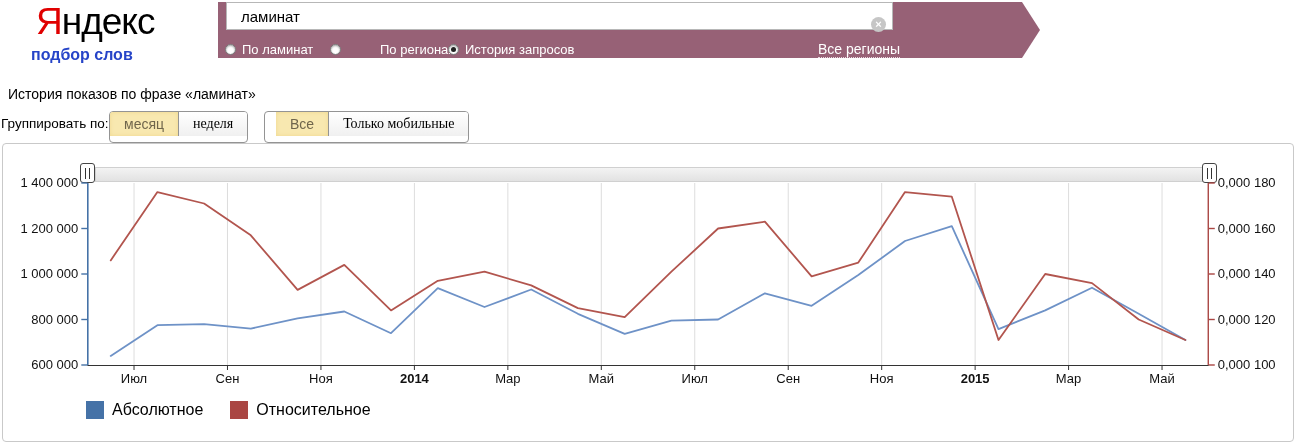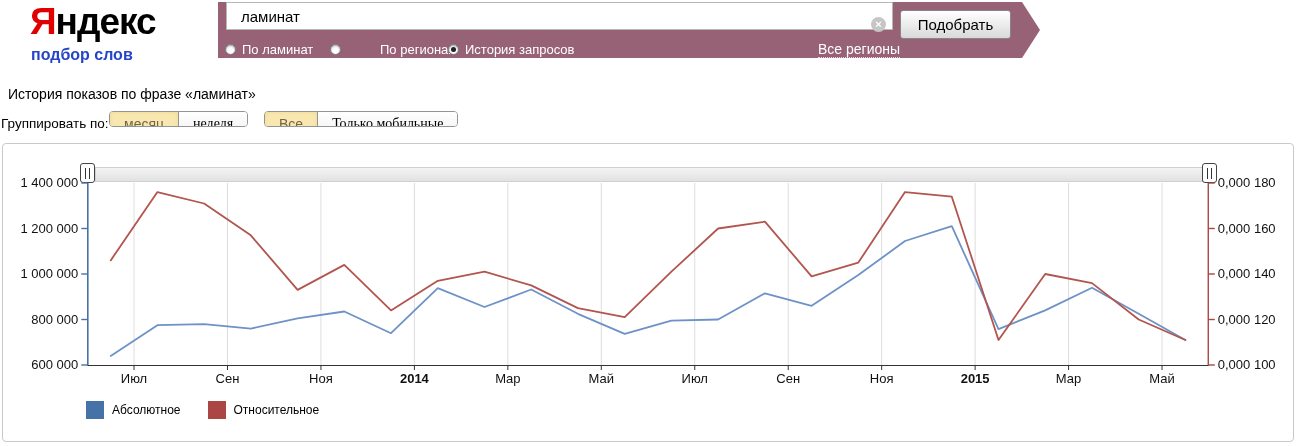--- a/index.html
+++ b/index.html
@@ -2,21 +2,21 @@
 <html><head>
 <meta charset="utf-8">
 <style>
   * { box-sizing: border-box; }
   html,body { margin:0; padding:0; }
   body {
     width:1296px; height:446px; overflow:hidden; background:#fff;
     font-family:"Liberation Sans", sans-serif; color:#000; position:relative;
   }
   
-  .logo { position:absolute; left:30px; top:1px; font-size:37px; font-weight:bold;
+  .logo { position:absolute; left:36px; top:1px; font-size:37px; font-weight:normal;
           letter-spacing:-1px; cursor:pointer; line-height:42px;}
   .logo .ya { color:#e00000; }
   .logo-sub { position:absolute; left:31px; top:46px; font-size:16px; font-weight:bold;
           color:#2644c8; cursor:pointer; }
   .band { position:absolute; left:218px; top:2px; width:822px; height:56px; background:#976176;
           clip-path: polygon(0 0, 804px 0, 822px 28px, 804px 56px, 0 56px); }
   .band input { position:absolute; left:8px; top:0; width:667px; height:28px;
           border:1px solid #b7b7b7; font-family:"Liberation Sans",sans-serif;
           font-size:15px; padding:3px 26px 3px 14px; outline:none; }
   .clear-x { position:absolute; left:653px; top:15px; width:15px; height:15px; border-radius:50%;
@@ -31,60 +31,59 @@
           border:1px solid #777; margin-right:6px; box-shadow:inset 0 1px 2px rgba(0,0,0,.35); position:relative;}
   .radio-item .circ.on::after { content:""; position:absolute; left:2px; top:2px; width:5px; height:5px;
           border-radius:50%; background:#222; }
   .radio-item .rlab { color:#fff; font-size:13px; }
   .regions { position:absolute; left:600px; top:0; color:#fff; font-size:14px;
           border-bottom:1px dotted #e8d5de; cursor:pointer; }
   
   .page-title { position:absolute; left:8px; top:86px; font-size:14px; }
   .ctl-label { position:absolute; left:1px; top:116px; font-size:13.5px; }
   .btn-group { position:absolute; top:111px; display:flex; border:1px solid #949494;
-          border-radius:4px; overflow:hidden; height:16px; background:#fff; }
+          border-radius:4px; overflow:hidden; height:32px; background:#fff; }
   .btn-group .tbtn { height:24px; border:none; background:linear-gradient(#ffffff,#f0f0f0);
           font-family:"Liberation Sans",sans-serif; font-size:14px; padding:0 14px; cursor:pointer;
           border-right:1px solid #949494; color:#000; }
   .btn-group .tbtn:last-child { border-right:none;font-family:Liberation Serif, serif; }
   .btn-group .tbtn.sel { background:#f8e8b0; color:#70664c;
           box-shadow:inset 0 0 4px #efd88e; }
   #grouping { left:109px; }
-  #device { left:264px; }
+  #device { left:264px;padding-left:11px; }
   
   .panel { position:absolute; left:2px; top:143px; width:1292px; height:299px;
           border:1px solid #c9c9c9; border-radius:4px; background:#fff; }
   .track { position:absolute; left:92px; top:23px; width:1108px; height:15px;
           background:linear-gradient(#f3f3f3,#e2e2e2); border:1px solid #d0d0d0; cursor:pointer; }
   .handle { position:absolute; top:19px; width:15px; height:20px; background:#fff;
           border:1px solid #444; border-radius:3px; cursor:ew-resize;
           display:flex; align-items:center; justify-content:center; }
   .handle i { display:block; width:5px; height:11px;
           border-left:1px solid #333; border-right:1px solid #333; }
   .handle.left { left:77px; }
   .handle.right { left:1199px; }
   #chart { position:absolute; left:0; top:0; }
   #chart text { font-family:"Liberation Sans", sans-serif; font-size:13px; fill:#111; }
   .legend { position:absolute; left:83px; top:257px; display:flex; align-items:center; }
   .legend .item { display:flex; align-items:center; margin-right:27px; cursor:pointer; }
   .legend .sw { width:18px; height:18px; margin-right:8px; }
-  .legend .ltxt { font-size:12px; }
+  .legend .ltxt { font-size:16px; }
 </style>
 </head>
 <body>
 
 <div>
 
   <div class="logo"><span class="ya">Я</span><span>ндекс</span></div>
   <a class="logo-sub">подбор слов</a>
 
   <div class="band">
     <input type="text" value="ламинат" style="">
     <div class="clear-x">×</div>
-    <button class="submit">Подобрать</button>
     <div class="radio-row" id="radio-row">
       <a class="regions">Все регионы</a>
     <span class="radio-item" style="left: 7px;">
           <span class="circ"></span>
           <span class="rlab">По ламинат</span>
         </span>
         <span class="radio-item" style="left: 112px; gap: 33px;">
           <span class="circ"></span>
           <span class="rlab">По регионам</span>
         </span>

